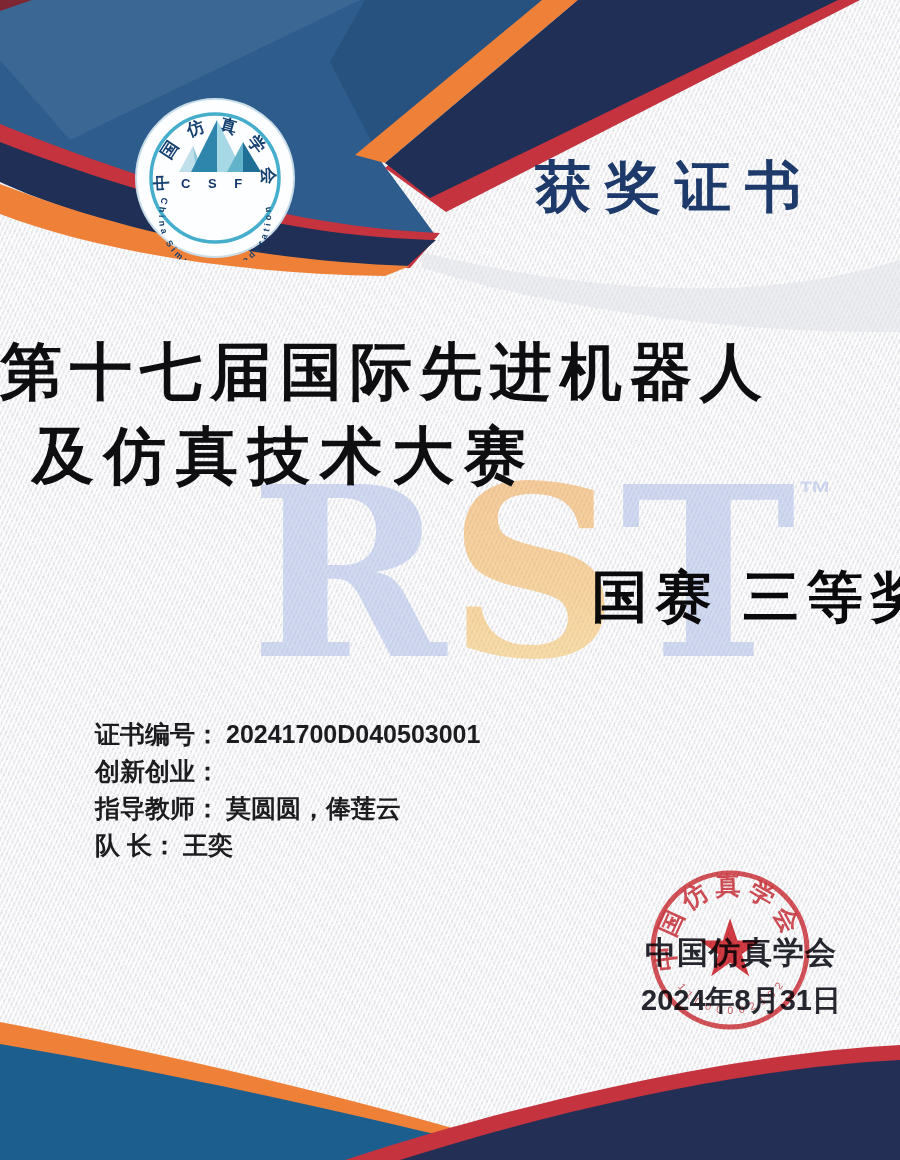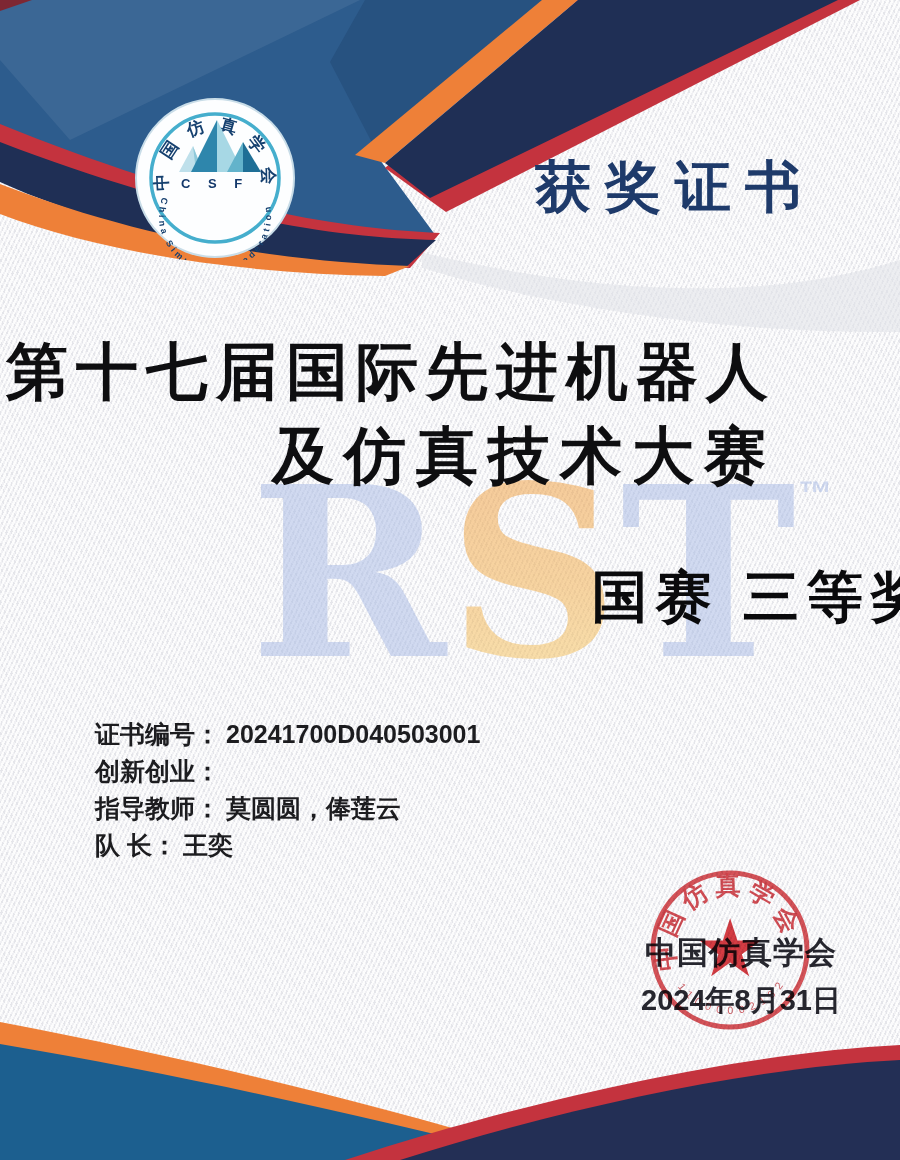--- a/index.html
+++ b/index.html
@@ -18,21 +18,21 @@
   
   .logo{left:133px;top:96px;width:164px;height:164px;z-index:3;}
   
   .cert-type{
     left:470px;top:150px;width:410px;z-index:3;
     font-size:56px;font-weight:900;letter-spacing:14px;
     color:#1e3a6a;text-align:center;white-space:nowrap;
   }
   
   .main-title{
-    left:0;top:330px;width:776px;z-index:3;text-align:right;
+    left:0;top:330px;width:776px;z-index:3;text-align:left;
     color:#0e0e10;font-weight:900;
   }
   .main-title .t1{font-size:62px;letter-spacing:8px;line-height:84px;}
   .main-title .t2{font-size:62px;letter-spacing:10px;line-height:84px;margin-left:32px;}
   
   .watermark{
     left:250px;top:448px;width:400px;z-index:2;text-align:center;
     font-family:"DejaVu Serif","Liberation Serif",serif;
     font-weight:bold;font-size:236px;line-height:250px;opacity:.52;
     letter-spacing:2px;white-space:nowrap;

